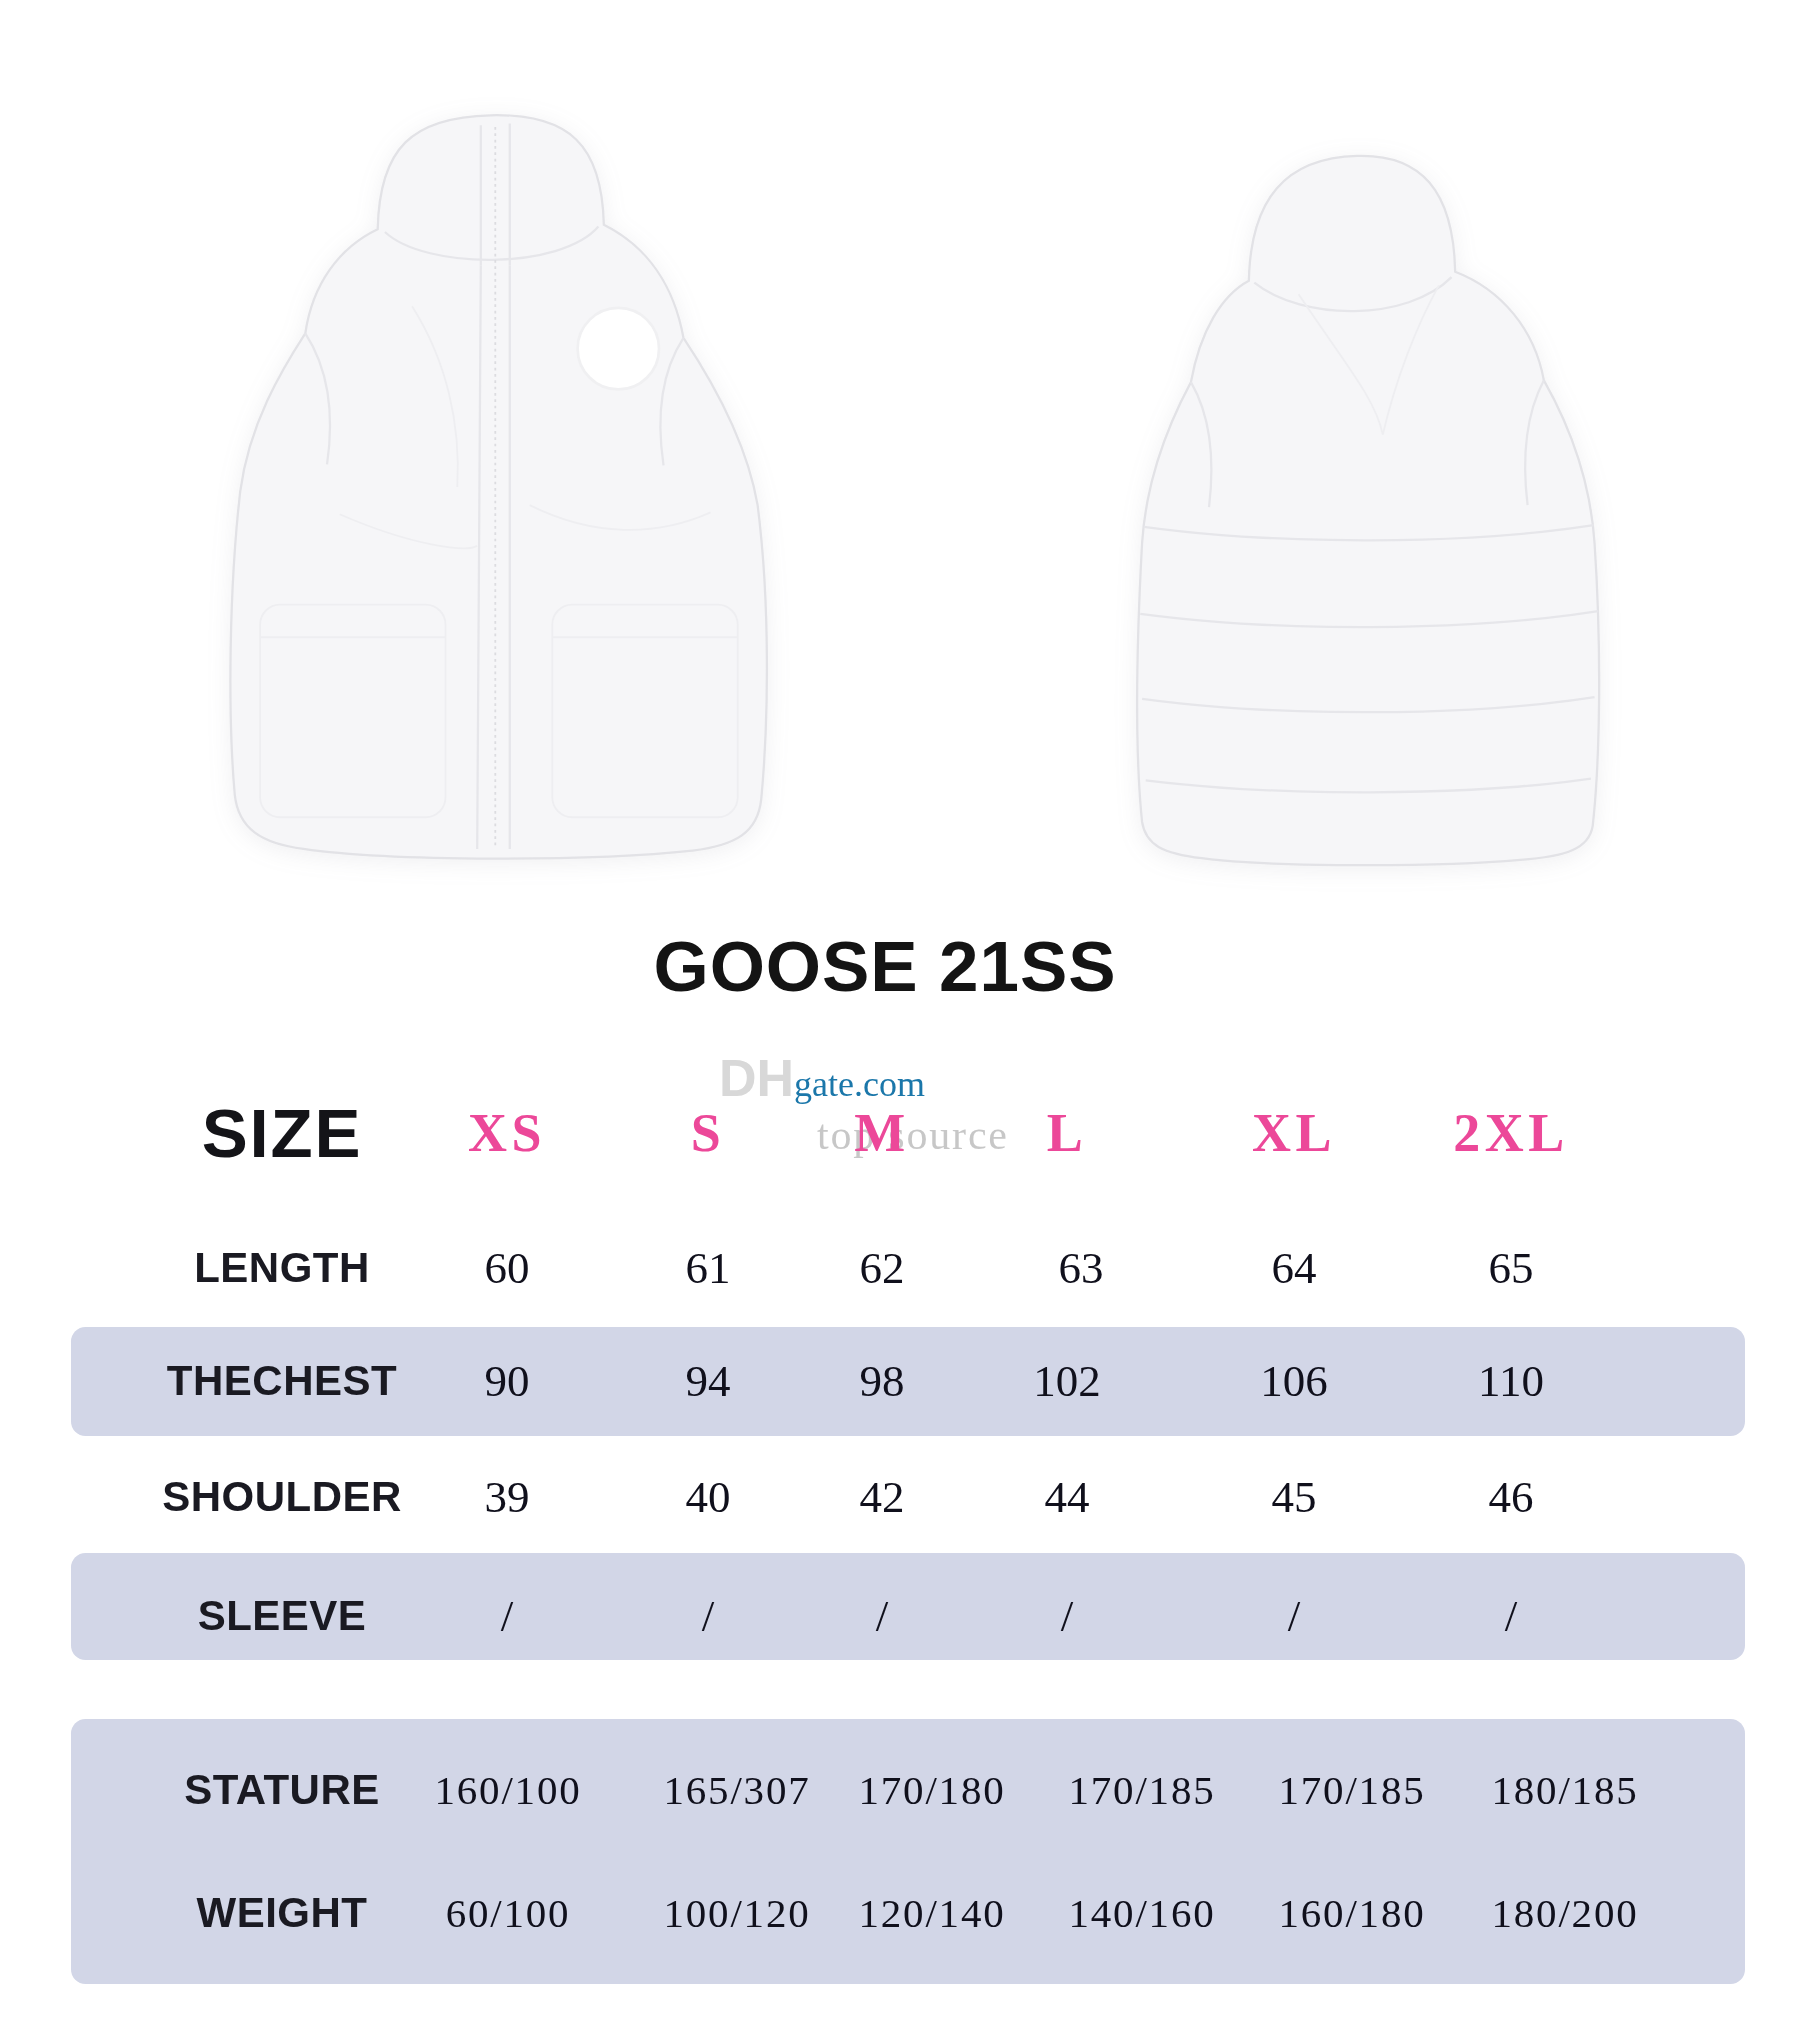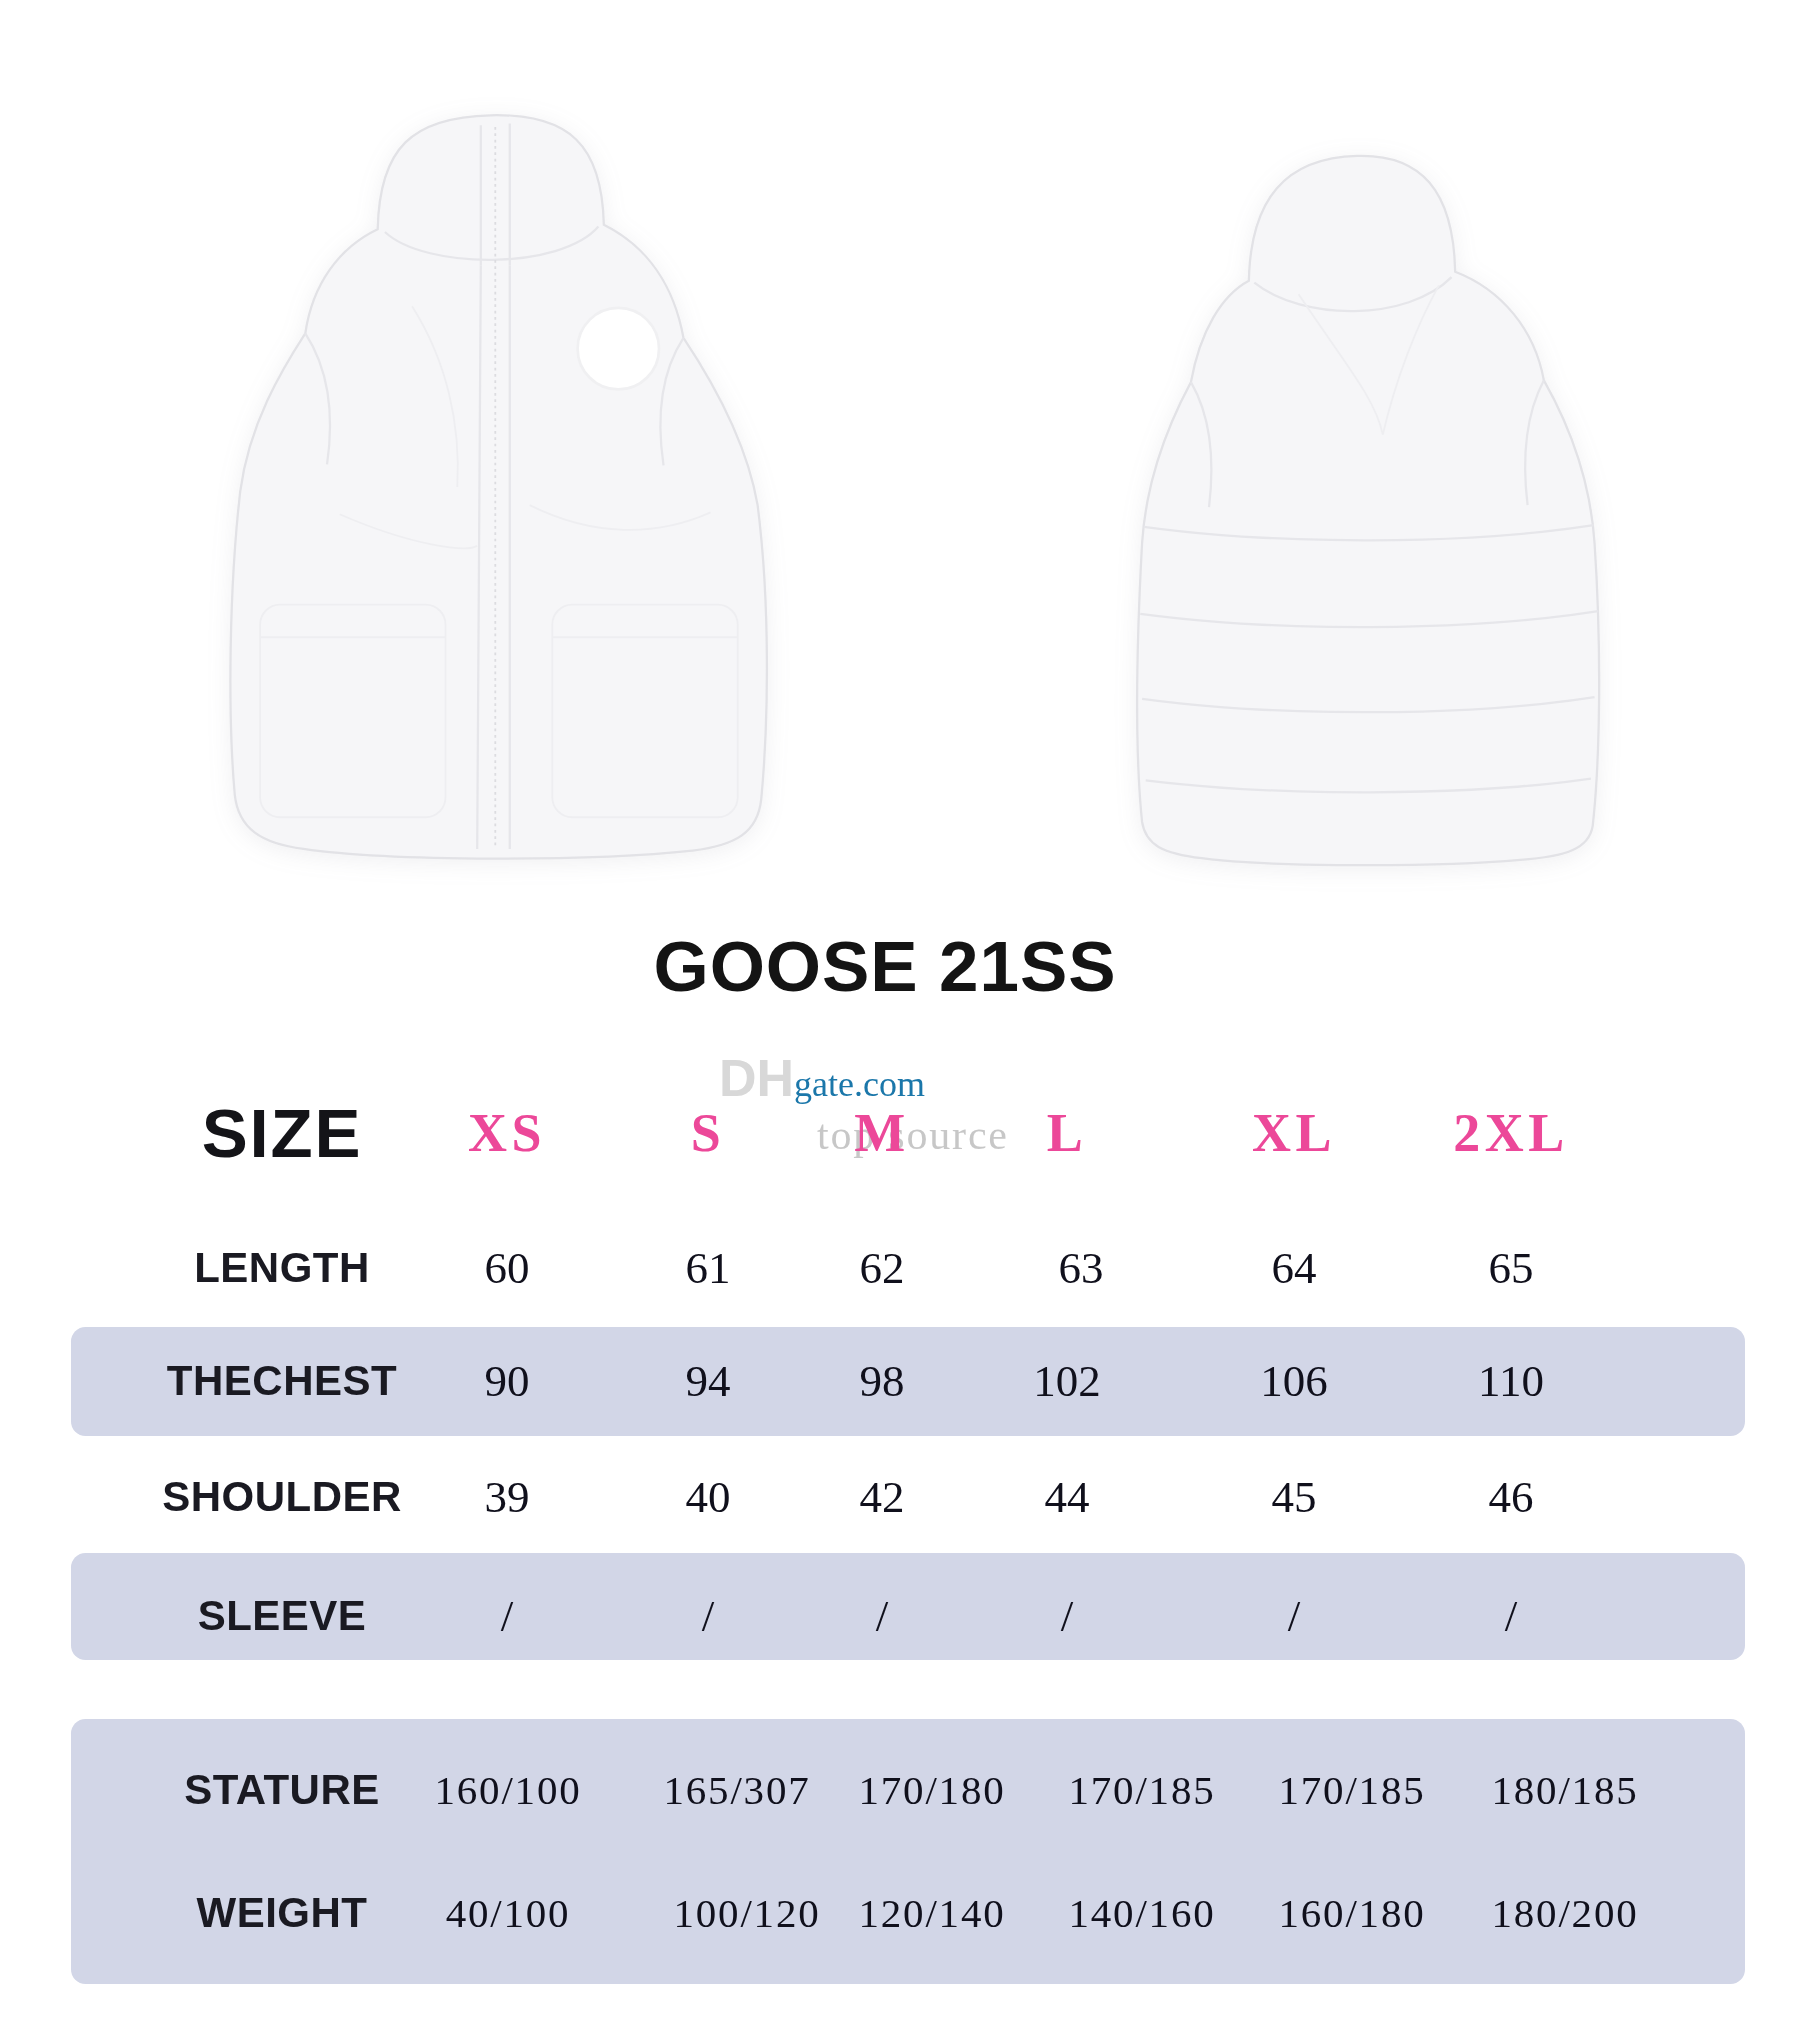--- a/index.html
+++ b/index.html
@@ -178,22 +178,22 @@
     <span class="cell num-sm" style="left:508px;">160/100</span>
     <span class="cell num-sm" style="left:737px;">165/307</span>
     <span class="cell num-sm" style="left:932px;">170/180</span>
     <span class="cell num-sm" style="left:1142px;">170/185</span>
     <span class="cell num-sm" style="left:1352px;">170/185</span>
     <span class="cell num-sm" style="left:1565px;">180/185</span>
   </div>
 
   <div class="trow" style="top:1913px;">
     <span class="cell row-label" style="left:282px;">WEIGHT</span>
-    <span class="cell num-sm" style="left:508px;">40/100</span>
-    <span class="cell num-sm" style="left:737px;margin-left:10px;">100/120</span>
+    <span class="cell num-sm" style="left:508px;">60/100</span>
+    <span class="cell num-sm" style="left:737px;">100/120</span>
     <span class="cell num-sm" style="left:932px;">120/140</span>
     <span class="cell num-sm" style="left:1142px;">140/160</span>
     <span class="cell num-sm" style="left:1352px;">160/180</span>
     <span class="cell num-sm" style="left:1565px;">180/200</span>
   </div>
 
 </div>
 
 
 </body></html>

